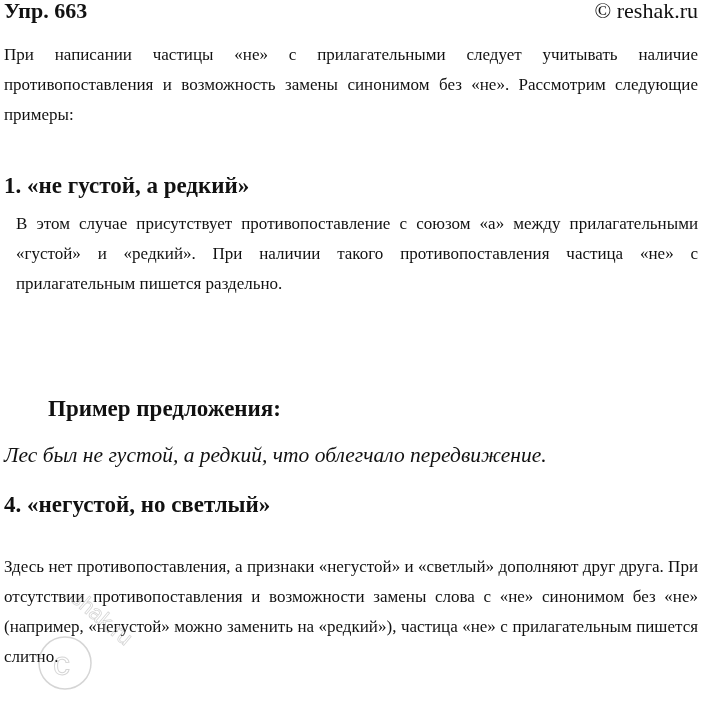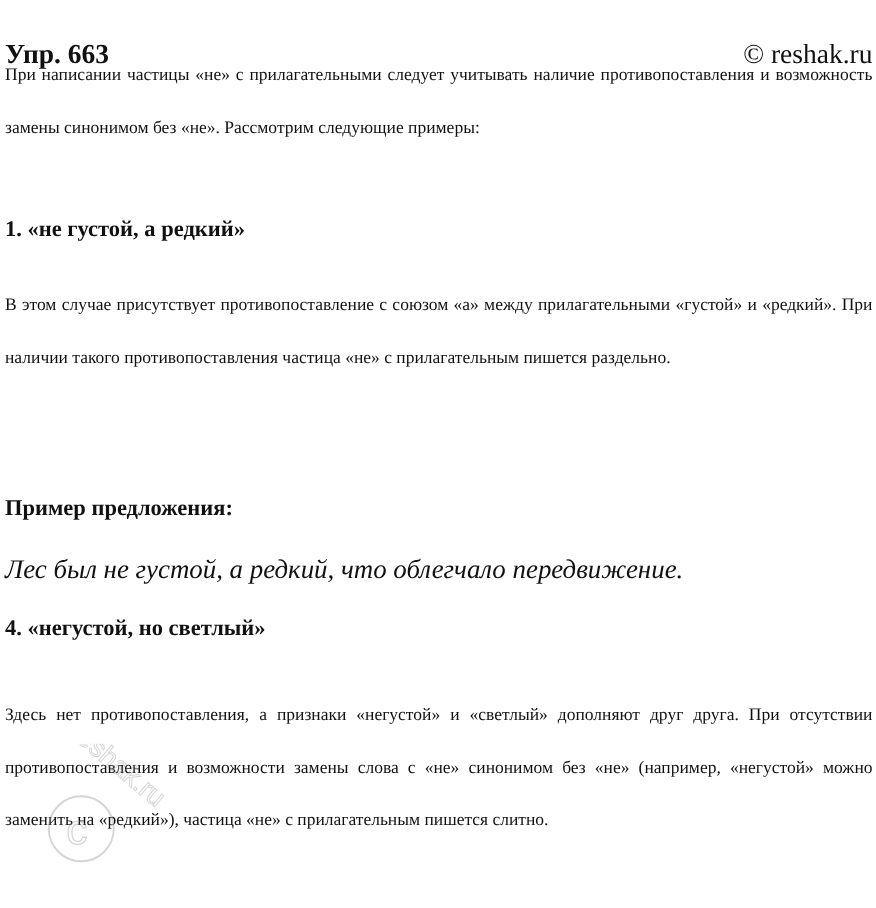--- a/index.html
+++ b/index.html
@@ -1,47 +1,47 @@
 <!DOCTYPE html>
 <html><head>
 <meta charset="utf-8">
 <style>
   html, body { margin:0; padding:0; background:#ffffff; }
   body {
     width:701px; height:726px; overflow:hidden; position:relative;
     font-family:"Liberation Serif", serif; color:#111;
   }
-  .header { position:absolute; top:0; left:0; right:0; height:34px;margin-top:32px; }
+  .header { position:absolute; top:0; left:0; right:0; height:34px; }
   .title { position:absolute; left:4px; top:-2px; font-weight:bold; font-size:22px; }
   .copyright { position:absolute; right:3px; top:-2px; font-size:22px; }
   .para {
-    position:absolute; left:4px; right:3px; font-size:14px; line-height:42px;
+    position:absolute; left:4px; right:3px; font-size:17px; line-height:30px;
     text-align:justify; text-align-last:left;
   }
-  .h { position:absolute; left:4px; font-weight:bold; font-size:18px;font-family:Liberation Serif, serif; }
+  .h { position:absolute; left:4px; font-weight:bold; font-size:23px;font-family:Liberation Serif, serif; }
   .ex { position:absolute; left:4px; font-style:italic; font-size:21.5px; }
   .wm {
     position:absolute; left:20px; top:595px; width:120px; height:120px; opacity:0.35;
   }
 </style>
 </head>
 <body>
 
 <div class="header">
   <div class="title">Упр. 663</div>
   <div class="copyright">© reshak.ru</div>
 </div>
 
 <div class="para" style="top:40px;">При написании частицы «не» с прилагательными следует учитывать наличие противопоставления и возможность замены синонимом без «не». Рассмотрим следующие примеры:</div>
 
 <div class="h" style="top:173px;">1. «не густой, а редкий»</div>
 
-<div class="para" style="top:224px;">В этом случае присутствует противопоставление с союзом «а» между прилагательными «густой» и «редкий». При наличии такого противопоставления частица «не» с прилагательным пишется раздельно.</div>
+<div class="para" style="top:209px;margin-left:12px;">В этом случае присутствует противопоставление с союзом «а» между прилагательными «густой» и «редкий». При наличии такого противопоставления частица «не» с прилагательным пишется раздельно.</div>
 
-<div class="h" style="top:396px;">Пример предложения:</div>
+<div class="h" style="top:396px;margin-left:44px;">Пример предложения:</div>
 
 <div class="ex" style="top:443px;text-align:right;">Лес был не густой, а редкий, что облегчало передвижение.</div>
 
 <div class="h" style="top:492px;">4. «негустой, но светлый»</div>
 
 <div class="para" style="top:552px;">Здесь нет противопоставления, а признаки «негустой» и «светлый» дополняют друг друга. При отсутствии противопоставления и возможности замены слова с «не» синонимом без «не» (например, «негустой» можно заменить на «редкий»), частица «не» с прилагательным пишется слитно.</div>
 
 <svg class="wm" viewBox="0 0 120 120">
   <circle cx="45" cy="68" r="26" fill="none" stroke="#888" stroke-width="1.5"></circle>
   <text x="33" y="80" font-size="34" font-family="Liberation Sans, sans-serif" fill="none" stroke="#888" stroke-width="1">c</text>

